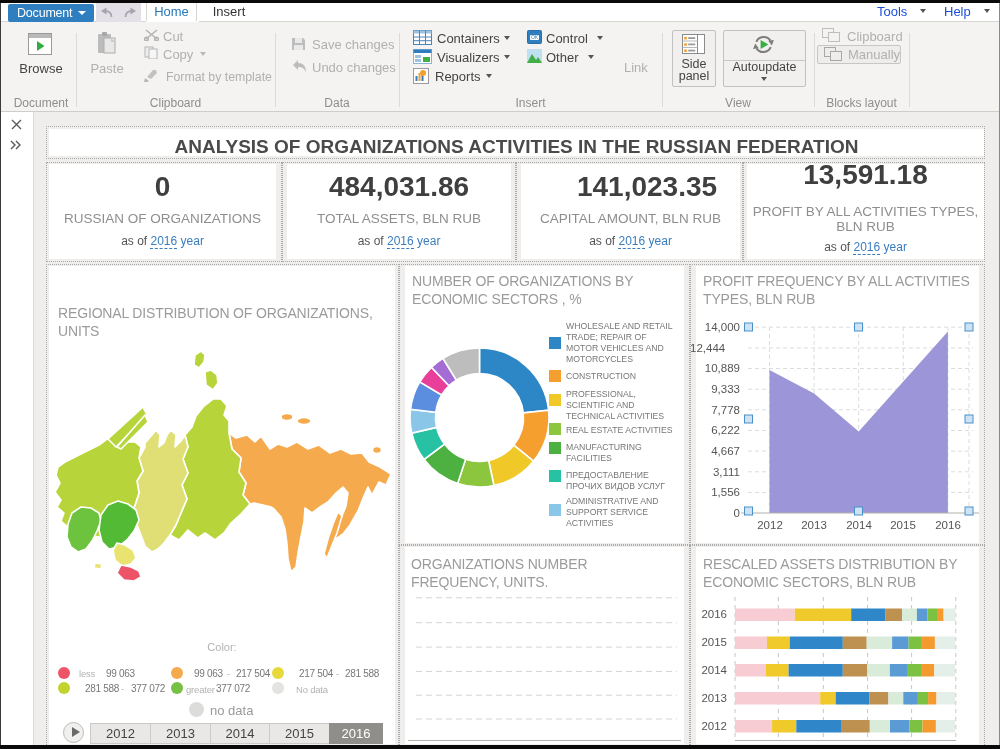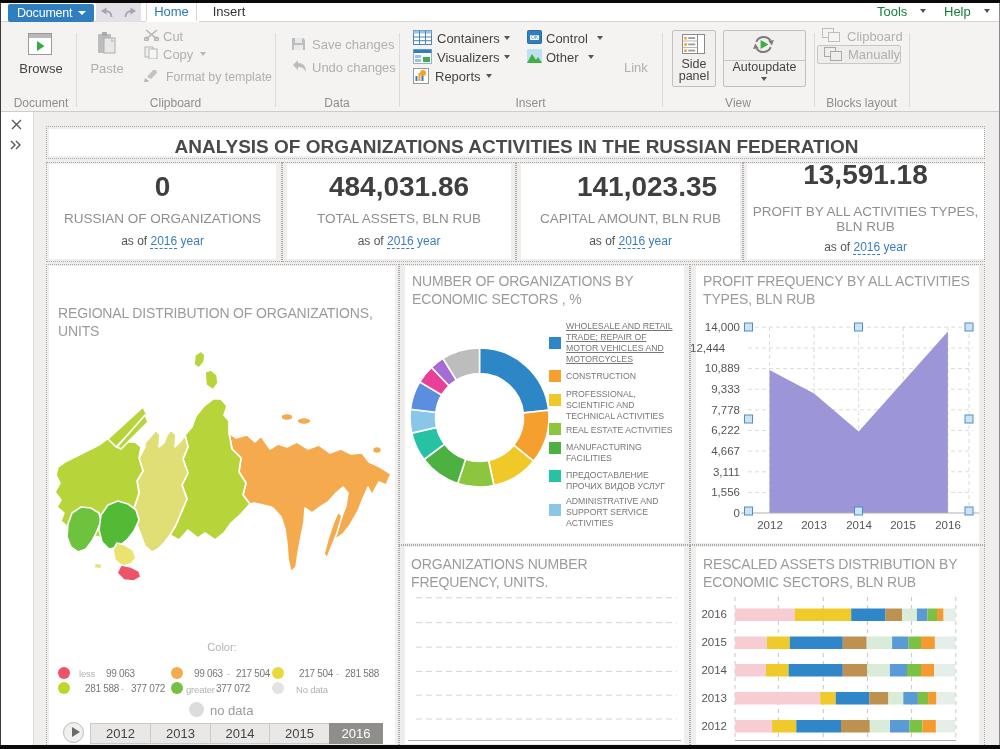--- a/index.html
+++ b/index.html
@@ -11,21 +11,21 @@
   .leftedge { left:0; top:3px; width:1px; height:742px; background:#3a3a3a; }
   .rightedge { left:999px; top:3px; width:1px; height:742px; background:#8a8a8a; }
   
   .tabrow { left:1px; top:3px; width:998px; height:19px; background:#ffffff; }
   .tabline { left:1px; top:21px; width:998px; height:1px; background:#d8d6d3; }
   .docbtn { left:8px; top:4px; width:86px; height:18px; background:#2e7ec0; border-radius:2px; color:#fff; font-size:12.5px; line-height:18px; padding-left:9px; letter-spacing:-0.2px; }
   .docbtn .car { position:absolute; right:8px; top:7px; width:0; height:0; border-left:4px solid transparent; border-right:4px solid transparent; border-top:4px solid #fff; }
   .unre { left:96px; top:3px; width:45px; height:19px; background:#e4e0e8; }
   .hometab { left:146px; top:3px; width:51px; height:19px; background:#fff; border-left:1px solid #d8d6d3; border-right:1px solid #d8d6d3; color:#2878b8; font-size:13px; text-align:center; line-height:18px; }
   .inserttab { left:199px; top:3px; width:60px; height:19px; color:#333; font-size:13px; text-align:center; line-height:18px; }
-  .toolmenu { top:3px; height:35px; color:#15803d; font-size:13px; line-height:17px; }
+  .toolmenu { top:3px; height:35px; color:#1d4ed8; font-size:13px; line-height:17px; }
   .dcaret { width:0; height:0; border-left:3.5px solid transparent; border-right:3.5px solid transparent; border-top:4px solid #555; }
   .lcaret { width:0; height:0; border-left:3.5px solid transparent; border-right:3.5px solid transparent; border-top:4px solid #b8b8b8; }
   
   .ribbon { left:1px; top:22px; width:998px; height:90px; background:#f4f3f1; border-bottom:1px solid #cfcdca; }
   .rdiv { top:33px; width:1px; height:74px; background:#dddbd8; }
   .rlabel { top:96px; height:13px; font-size:12px; color:#8e8e8e; text-align:center; }
   .rtext { font-size:13px; color:#444; }
   .rtext.dis, .rdis { color:#b2b0ae; }
   .rbtn-sel { border:1px solid #c3c1bf; background:#f1f0ee; border-radius:2px; }
   
@@ -328,21 +328,21 @@
   <path d="M457.6,483.4 A69.5,69.5 0 0 1 424.1,459.5 L444.5,444.1 A44.0,44.0 0 0 0 465.6,459.3 Z" fill="#4cb140" stroke="#fff" stroke-width="1.6"></path>
   <path d="M424.1,459.5 A69.5,69.5 0 0 1 411.8,433.1 L436.6,427.4 A44.0,44.0 0 0 0 444.5,444.1 Z" fill="#27c2a4" stroke="#fff" stroke-width="1.6"></path>
   <path d="M411.8,433.1 A69.5,69.5 0 0 1 410.5,409.3 L435.8,412.3 A44.0,44.0 0 0 0 436.6,427.4 Z" fill="#8ac6e8" stroke="#fff" stroke-width="1.6"></path>
   <path d="M410.5,409.3 A69.5,69.5 0 0 1 419.8,381.9 L441.7,395.0 A44.0,44.0 0 0 0 435.8,412.3 Z" fill="#5b8ede" stroke="#fff" stroke-width="1.6"></path>
   <path d="M419.8,381.9 A69.5,69.5 0 0 1 431.4,367.3 L449.0,385.7 A44.0,44.0 0 0 0 441.7,395.0 Z" fill="#e8409a" stroke="#fff" stroke-width="1.6"></path>
   <path d="M431.4,367.3 A69.5,69.5 0 0 1 443.0,358.4 L456.4,380.1 A44.0,44.0 0 0 0 449.0,385.7 Z" fill="#a56cd6" stroke="#fff" stroke-width="1.6"></path>
   <path d="M443.0,358.4 A69.5,69.5 0 0 1 479.5,348.0 L479.5,373.5 A44.0,44.0 0 0 0 456.4,380.1 Z" fill="#bdbdbd" stroke="#fff" stroke-width="1.6"></path>
 </svg>
 
 <div class="abs" style="left:549px;top:337px;width:12px;height:12px;background:#2d86c6;"></div>
-<div class="abs dleg" style="left:566px;top:321px;text-decoration:underline;">WHOLESALE AND RETAIL<br>TRADE; REPAIR OF<br>MOTOR VEHICLES AND<br>MOTORCYCLES</div>
+<div class="abs dleg" style="left:566px;top:321px;">WHOLESALE AND RETAIL<br>TRADE; REPAIR OF<br>MOTOR VEHICLES AND<br>MOTORCYCLES</div>
 <div class="abs" style="left:549px;top:370px;width:12px;height:12px;background:#f5a02e;"></div>
 <div class="abs dleg" style="left:566px;top:371px;">CONSTRUCTION</div>
 <div class="abs" style="left:549px;top:394px;width:12px;height:12px;background:#f0c828;"></div>
 <div class="abs dleg" style="left:566px;top:389px;">PROFESSIONAL,<br>SCIENTIFIC AND<br>TECHNICAL ACTIVITIES</div>
 <div class="abs" style="left:549px;top:423px;width:12px;height:12px;background:#8cc63f;"></div>
 <div class="abs dleg" style="left:566px;top:425px;">REAL ESTATE ACTIVITIES</div>
 <div class="abs" style="left:549px;top:442px;width:12px;height:12px;background:#4cb140;"></div>
 <div class="abs dleg" style="left:566px;top:442px;">MANUFACTURING<br>FACILITIES</div>
 <div class="abs" style="left:549px;top:470px;width:12px;height:12px;background:#27c2a4;"></div>
 <div class="abs dleg" style="left:566px;top:470px;">ПРЕДОСТАВЛЕНИЕ<br>ПРОЧИХ ВИДОВ УСЛУГ</div>

